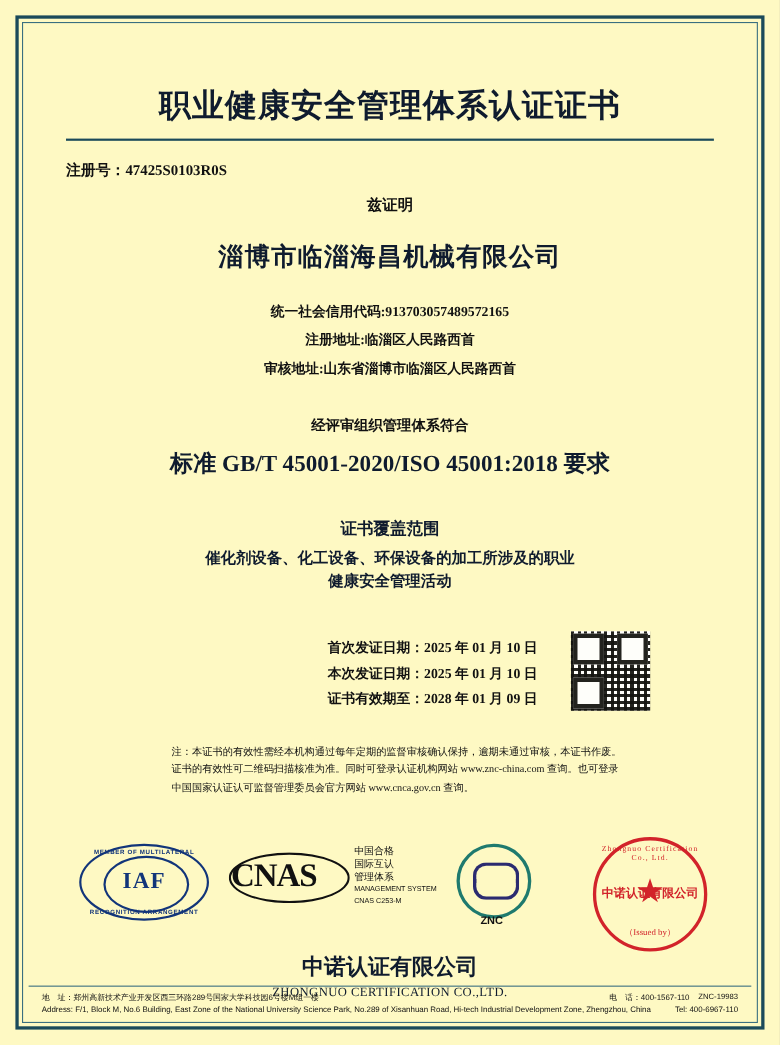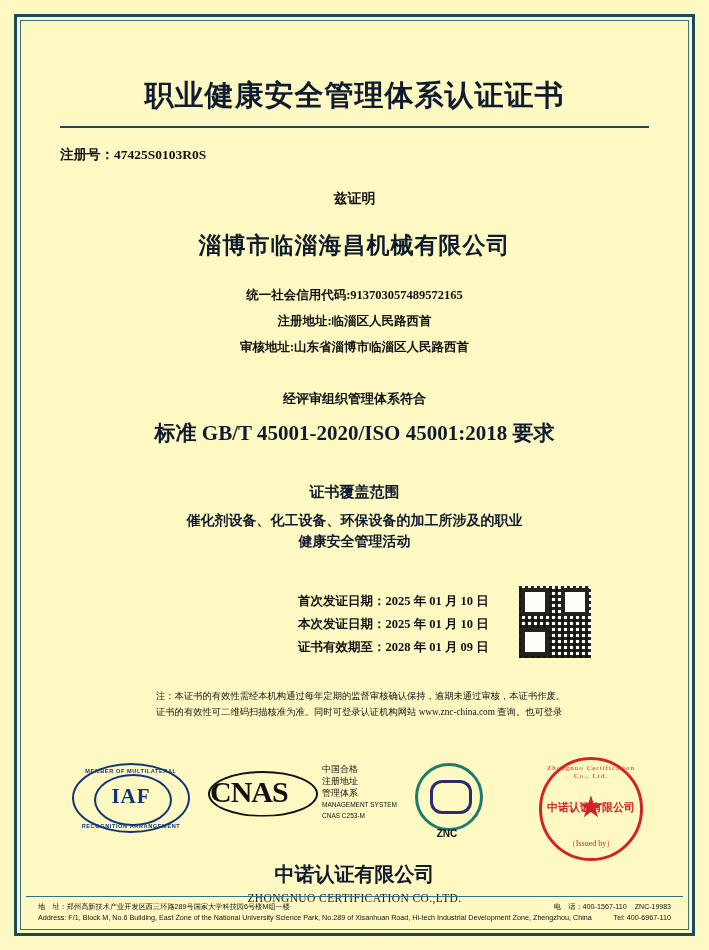--- a/index.html
+++ b/index.html
@@ -69,21 +69,21 @@
     font-size: 13.5px;
     color: #111;
     margin-top: 18px;
   }
   .hereby {
     text-align: center;
     font-family: Liberation Sans, sans-serif;
     font-weight: bold;
     font-size: 14px;
     color: #111;
-    margin-top: 26px;
+    margin-top: 14px;
   }
   .company {
     text-align: center;
     font-family: "Liberation Serif", serif;
     font-weight: bold;
     font-size: 23px;
     color: #0f1b2e;
     margin-top: 22px;
     letter-spacing: 1px;
   }
@@ -428,38 +428,39 @@
         <div>证书有效期至：2028 年 01 月 09 日</div>
       </div>
       <div class="qr">
         <div class="qr-corner-bl"></div>
       </div>
     </div>
 
     <div class="notes">
       <div>注：本证书的有效性需经本机构通过每年定期的监督审核确认保持，逾期未通过审核，本证书作废。</div>
       <div>证书的有效性可二维码扫描核准为准。同时可登录认证机构网站 www.znc-china.com 查询。也可登录</div>
+      <div>中国国家认证认可监督管理委员会官方网站 www.cnca.gov.cn 查询。</div>
     </div>
 
     <div class="logos">
 
       <div class="logo iaf">
         <div class="ellipse-outer"></div>
         <div class="ellipse-inner"></div>
         <div class="arc-top">MEMBER OF MULTILATERAL</div>
         <div class="iaf-text">IAF</div>
         <div class="arc-bottom">RECOGNITION ARRANGEMENT</div>
       </div>
 
       <div class="logo cnas">
         <div class="cnas-ring"></div>
         <div class="cnas-mark">CNAS</div>
         <div class="cnas-text">
           <div class="cn">中国合格</div>
-          <div class="cn">注册地址</div>
+          <div class="cn">国际互认</div>
           <div class="cn">管理体系</div>
           <div class="en">MANAGEMENT SYSTEM</div>
           <div class="en">CNAS C253-M</div>
         </div>
       </div>
 
       <div class="logo znc">
         <div class="znc-circle"></div>
         <div class="znc-label">ZNC</div>
       </div>

